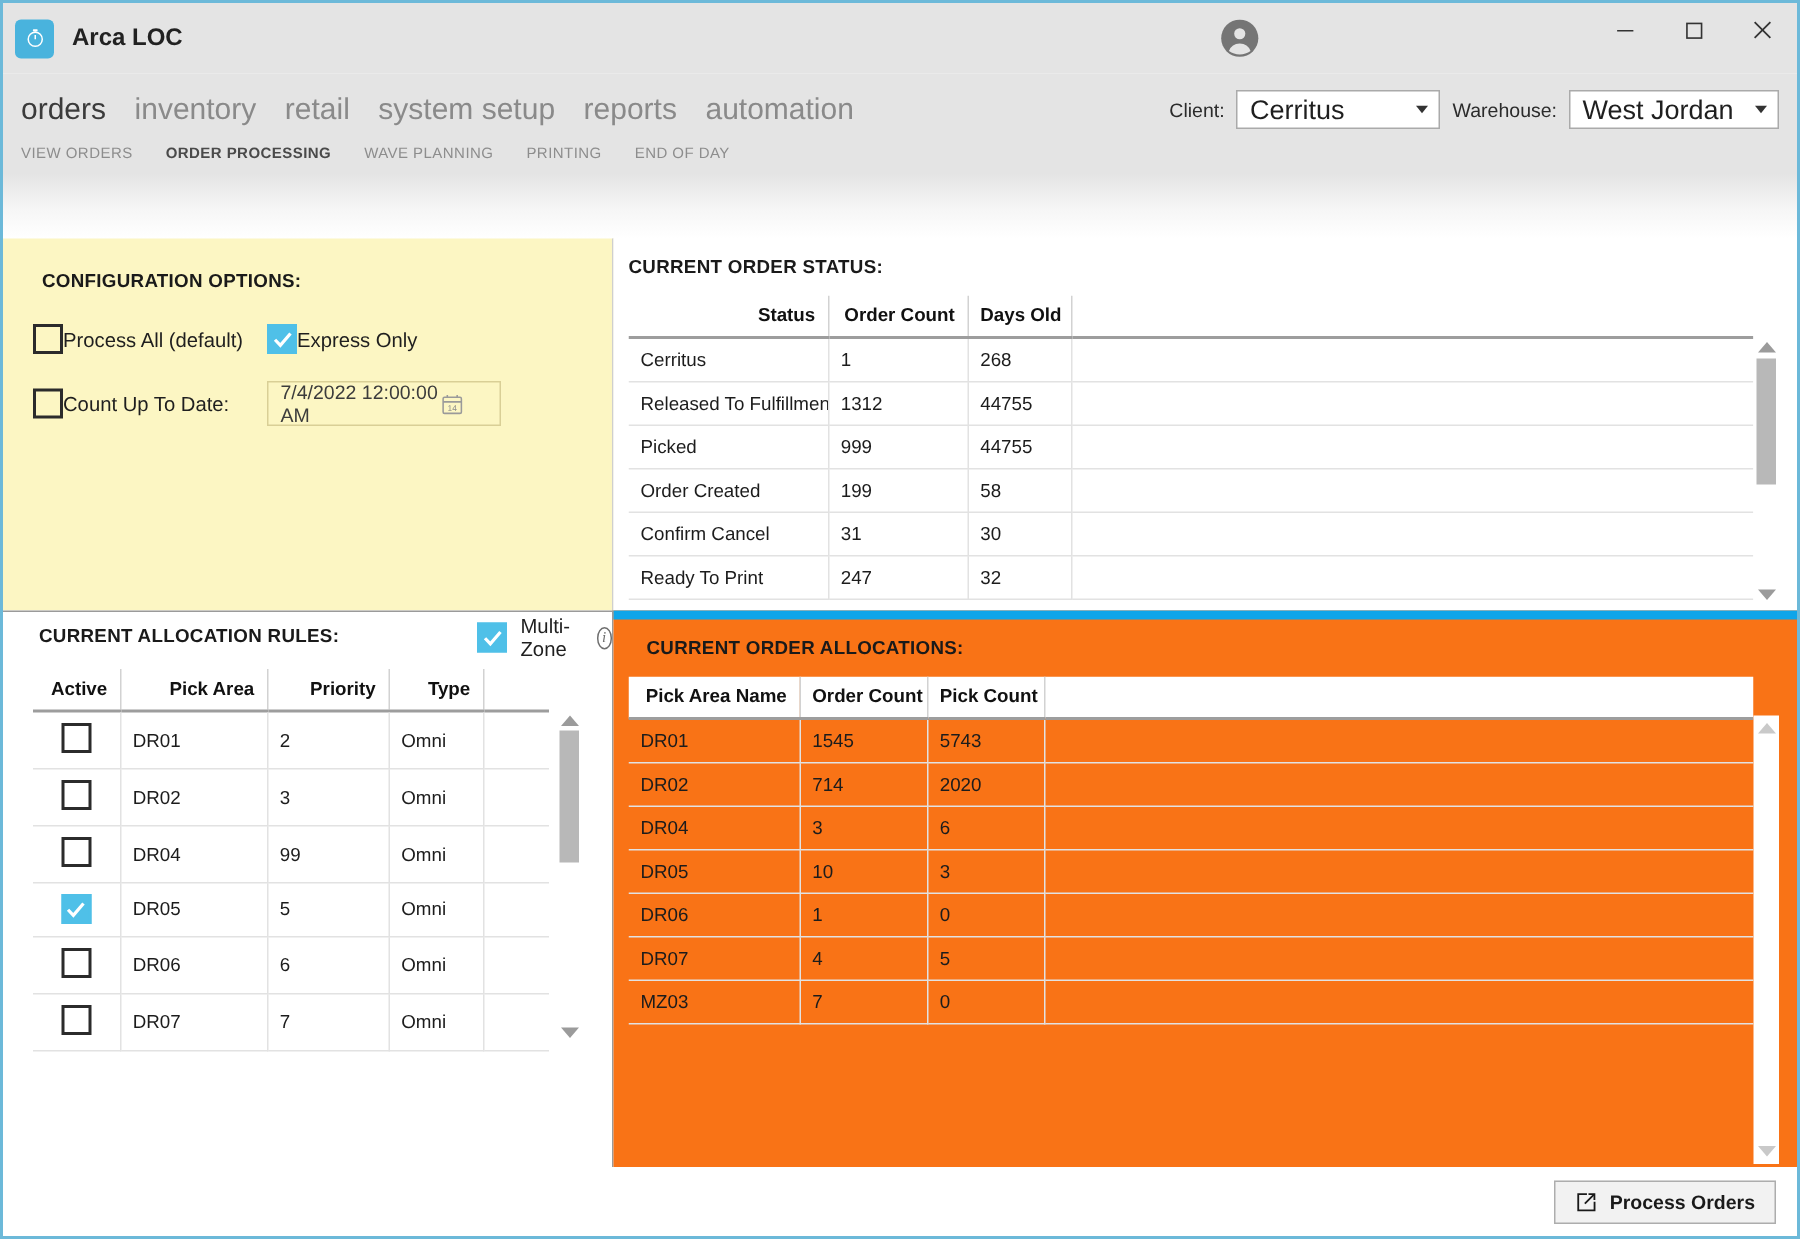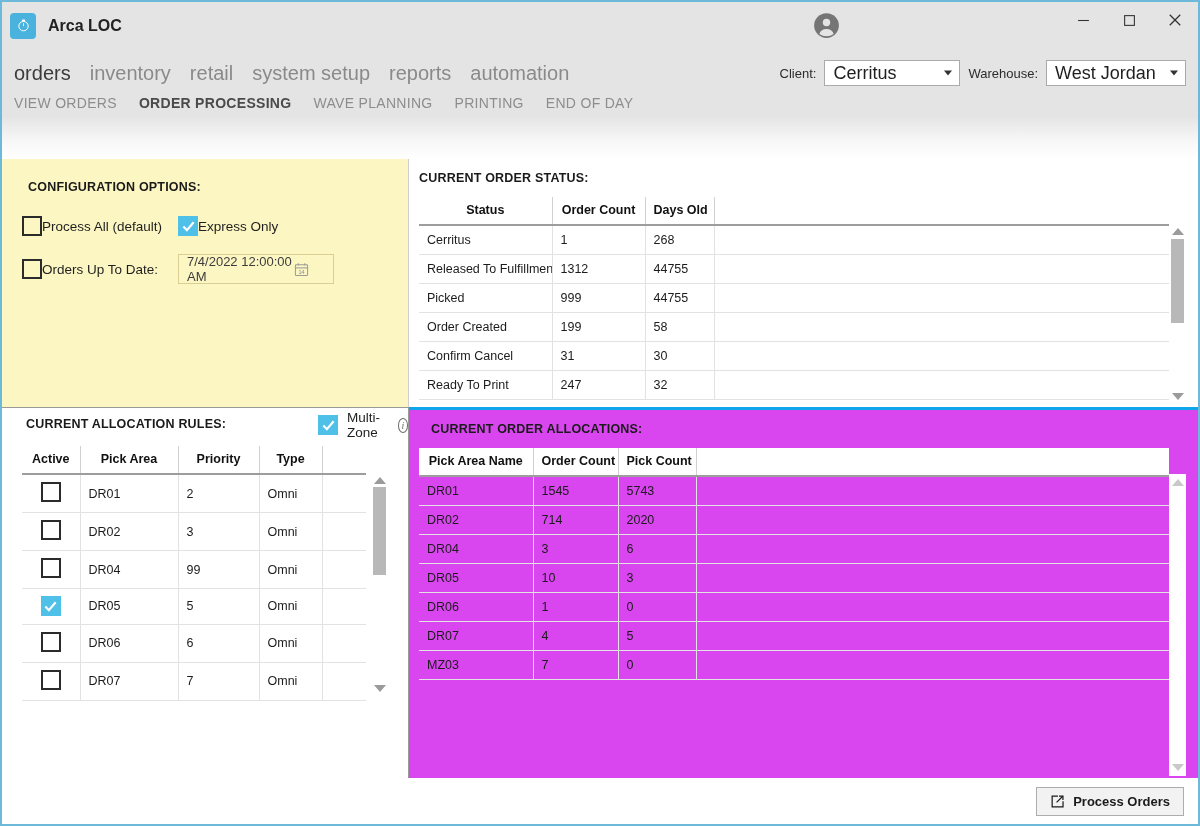--- a/index.html
+++ b/index.html
@@ -55,21 +55,21 @@
     position: relative;
   }
   .mainnav { display: flex; align-items: flex-end; gap: 19px; height: 36px; }
   .mainnav .nav-item {
     font-size: 20px; color: #8a8a8a; line-height: 1;
     padding-bottom: 2px; cursor: pointer;
   }
   .mainnav .nav-item.active { color: #3b3b3b; }
   .subnav { display: flex; gap: 22px; height: 31px; align-items: center; padding-top: 4px; }
   .subnav .sub-item {
-    font-size: 14px; color: #8d8d8d; letter-spacing: .3px; cursor: pointer;
+    font-size: 10px; color: #8d8d8d; letter-spacing: .3px; cursor: pointer;
   }
   .subnav .sub-item.active { color: #4a4a4a; font-weight: bold; }
 
   
   .selectors {
     position: absolute; right: 12px; top: 11px;
     display: flex; align-items: center; gap: 8px;
     font-size: 13px; color: #2b2b2b;
   }
   .combo {
@@ -101,21 +101,21 @@
     flex: 1;
     display: grid;
     grid-template-columns: 407px 1fr;
     grid-template-rows: 248px 1fr;
     min-height: 0;
   }
   .quad { position: relative; min-height: 0; overflow: hidden; }
   .q-config { background: #fcf6c3; border-right: 1px solid #cfcfcf; }
   .q-status { background: #fff; }
   .q-rules  { background: #fff; border-right: 1px solid #9a9a9a; border-top: 1px solid #9a9a9a; }
-  .q-alloc  { background: #d946ef; border-top: 3px solid #0ea5e9; }
+  .q-alloc  { background: #f97316; border-top: 6px solid #0ea5e9; }
 
   .panel-title {
     font-size: 12.5px; font-weight: bold; color: #1a1a1a;
     letter-spacing: .2px;
   }
 
   
   .cbox {
     width: 20px; height: 20px;
     border: 2px solid #2b2b2b; background: transparent;
@@ -136,21 +136,21 @@
     border: 1px solid #d9cf96; background: transparent;
     display: flex; align-items: center; justify-content: space-between;
     padding: 0 24px 0 8px;
     font-size: 13px; color: #3c3c3c;
   }
 
   
   .tbl { width: 100%; border-collapse: collapse; table-layout: fixed; }
   .tbl th {
     font-size: 12.5px; font-weight: bold; color: #111;
-    text-align: center; padding: 6px 8px 7px 8px;
+    text-align: right; padding: 6px 8px 7px 8px;
     border-bottom: 2px solid #9d9d9d;
     border-right: 1px solid #d2d2d2;
     background: #fff; white-space: nowrap;
   }
   .tbl th.blank { border-right: none; }
   .tbl td {
     font-size: 12.5px; color: #1c1c1c;
     padding: 7px 8px;
     border-bottom: 1px solid #e2e2e2;
     border-right: 1px solid #e2e2e2;
@@ -300,21 +300,21 @@
               <polyline points="2.5,8 6.3,12 13.5,3.5"></polyline>
             </svg>
         </span>
         <span class="cfg-label">Express Only</span>
       </div>
 
       <div class="cfg-row" style="position:absolute;left:20px;top:100px;">
         <span class="cbox">
           
         </span>
-        <span class="cfg-label">Orders Up To Date:</span>
+        <span class="cfg-label">Count Up To Date:</span>
       </div>
 
       <div class="datefield" style="position:absolute;left:176px;top:95px;">
         <span>7/4/2022 12:00:00 AM</span>
         <span style="display:inline-flex;">
           <svg width="15" height="15" viewBox="0 0 16 16" fill="none" stroke="#9a9a9a" stroke-width="1.1">
             <rect x="1.5" y="3" width="13" height="11.5" rx="1"></rect>
             <line x1="1.5" y1="6.3" x2="14.5" y2="6.3"></line>
             <line x1="4.5" y1="1.4" x2="4.5" y2="3.6"></line>
             <line x1="11.5" y1="1.4" x2="11.5" y2="3.6"></line>

